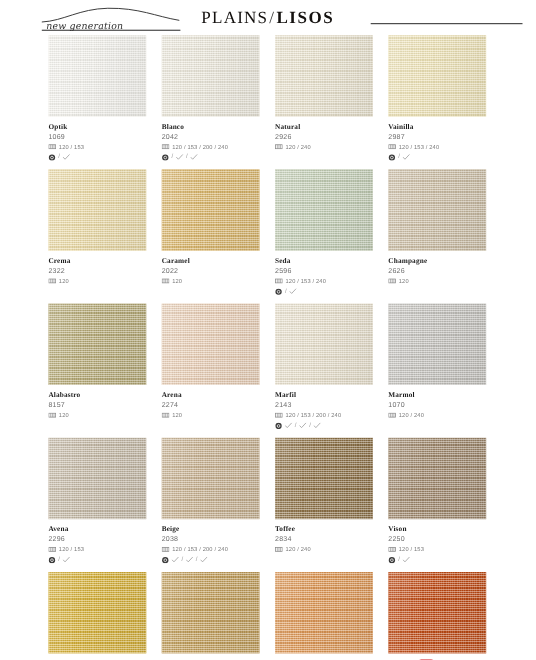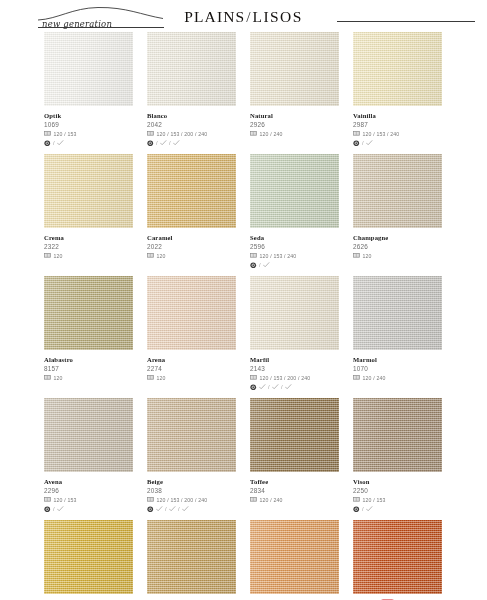--- a/index.html
+++ b/index.html
@@ -47,21 +47,21 @@
     left: 0; right: 0; top: 8px;
     text-align: center;
     font-family: "Liberation Serif", serif;
     font-size: 15.5px;
     letter-spacing: 1.1px;
     color: #14110f;
     white-space: nowrap;
   }
   .title .t-main { font-weight: normal; }
   .title .t-sep { font-weight: normal; color: #3a3a3a; padding: 0 1px; }
-  .title .t-alt { font-weight: normal; letter-spacing: 1.4px; margin-top: 28px; }
+  .title .t-alt { font-weight: bold; letter-spacing: 1.4px; margin-top: 28px; }
   .rule-right {
     position: absolute;
     right: 12px; top: 21px;
     width: 138px; height: 1px;
     background: #3a3a3a;
   }
 
   
   .grid {
     position: absolute;

